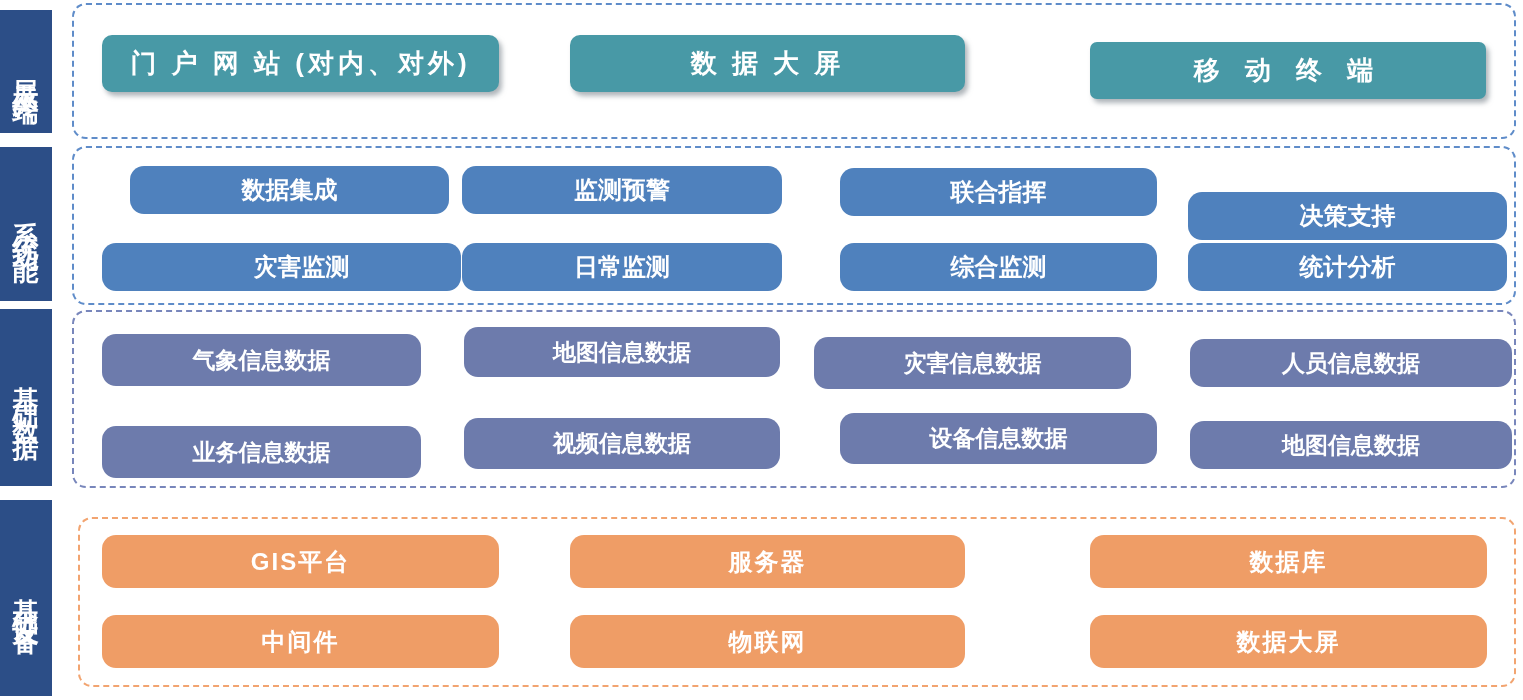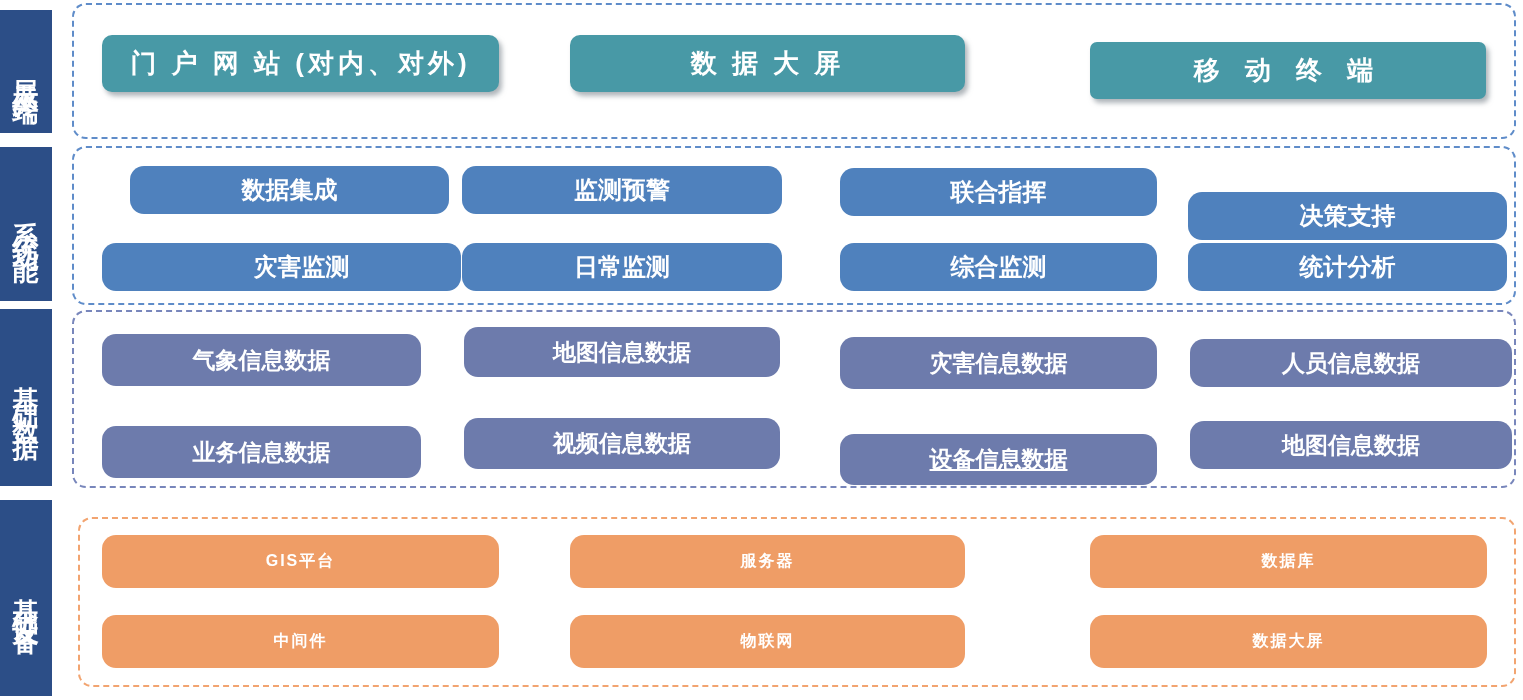--- a/index.html
+++ b/index.html
@@ -40,21 +40,21 @@
     display:flex;align-items:center;justify-content:center;
     color:#ffffff;font-weight:700;
     text-align:center;white-space:nowrap;
   }
   .teal{
     background:#4899a6;border-radius:10px;font-size:26px;letter-spacing:4px;
     box-shadow:3px 4px 5px rgba(110,120,130,.55);
   }
   .blue{background:#4f81bd;border-radius:14px;font-size:24px;}
   .slate{background:#6d7bac;border-radius:14px;font-size:23px;}
-  .orange{background:#ef9d66;border-radius:14px;font-size:16px;letter-spacing:2px;}
+  .orange{background:#ef9d66;border-radius:14px;font-size:24px;letter-spacing:2px;}
 </style>
 </head>
 <body>
 
 <div class="canvas">
 
   <div class="side b1">
     <span>展示终端</span>
   </div>
   <div class="side b2">
@@ -80,25 +80,25 @@
     <div class="node blue" style="left:1114px;top:20px;width:319px;height:48px;margin-top:24px;">决策支持</div>
     <div class="node blue" style="left:28px;top:95px;width:319px;height:48px;padding-left:40px;">灾害监测</div>
     <div class="node blue" style="left:388px;top:95px;width:320px;height:48px;">日常监测</div>
     <div class="node blue" style="left:766px;top:95px;width:317px;height:48px;">综合监测</div>
     <div class="node blue" style="left:1114px;top:95px;width:319px;height:48px;">统计分析</div>
   </div>
 
   <div class="sect s3">
     <div class="node slate" style="left:28px;top:22px;width:319px;height:52px;">气象信息数据</div>
     <div class="node slate" style="left:390px;top:15px;width:316px;height:50px;">地图信息数据</div>
-    <div class="node slate" style="left:766px;top:25px;width:317px;height:52px;">灾害信息数据</div>
+    <div class="node slate" style="left:740px;top:25px;width:317px;height:52px;">灾害信息数据</div>
     <div class="node slate" style="left:1116px;top:27px;width:322px;height:48px;">人员信息数据</div>
     <div class="node slate" style="left:28px;top:114px;width:319px;height:52px;text-align:center;">业务信息数据</div>
     <div class="node slate" style="left:390px;top:106px;width:316px;height:51px;">视频信息数据</div>
-    <div class="node slate" style="left:766px;top:122px;width:317px;height:51px;text-decoration:underline;">设备信息数据</div>
+    <div class="node slate" style="left:766px;top:101px;width:317px;height:51px;">设备信息数据</div>
     <div class="node slate" style="left:1116px;top:109px;width:322px;height:48px;">地图信息数据</div>
   </div>
 
   <div class="sect s4">
     <div class="node orange" style="left:22px;top:16px;width:397px;height:53px;">GIS平台</div>
     <div class="node orange" style="left:490px;top:16px;width:395px;height:53px;">服务器</div>
     <div class="node orange" style="left:1010px;top:16px;width:397px;height:53px;">数据库</div>
     <div class="node orange" style="left:22px;top:96px;width:397px;height:53px;">中间件</div>
     <div class="node orange" style="left:490px;top:96px;width:395px;height:53px;">物联网</div>
     <div class="node orange" style="left:1010px;top:96px;width:397px;height:53px;">数据大屏</div>

